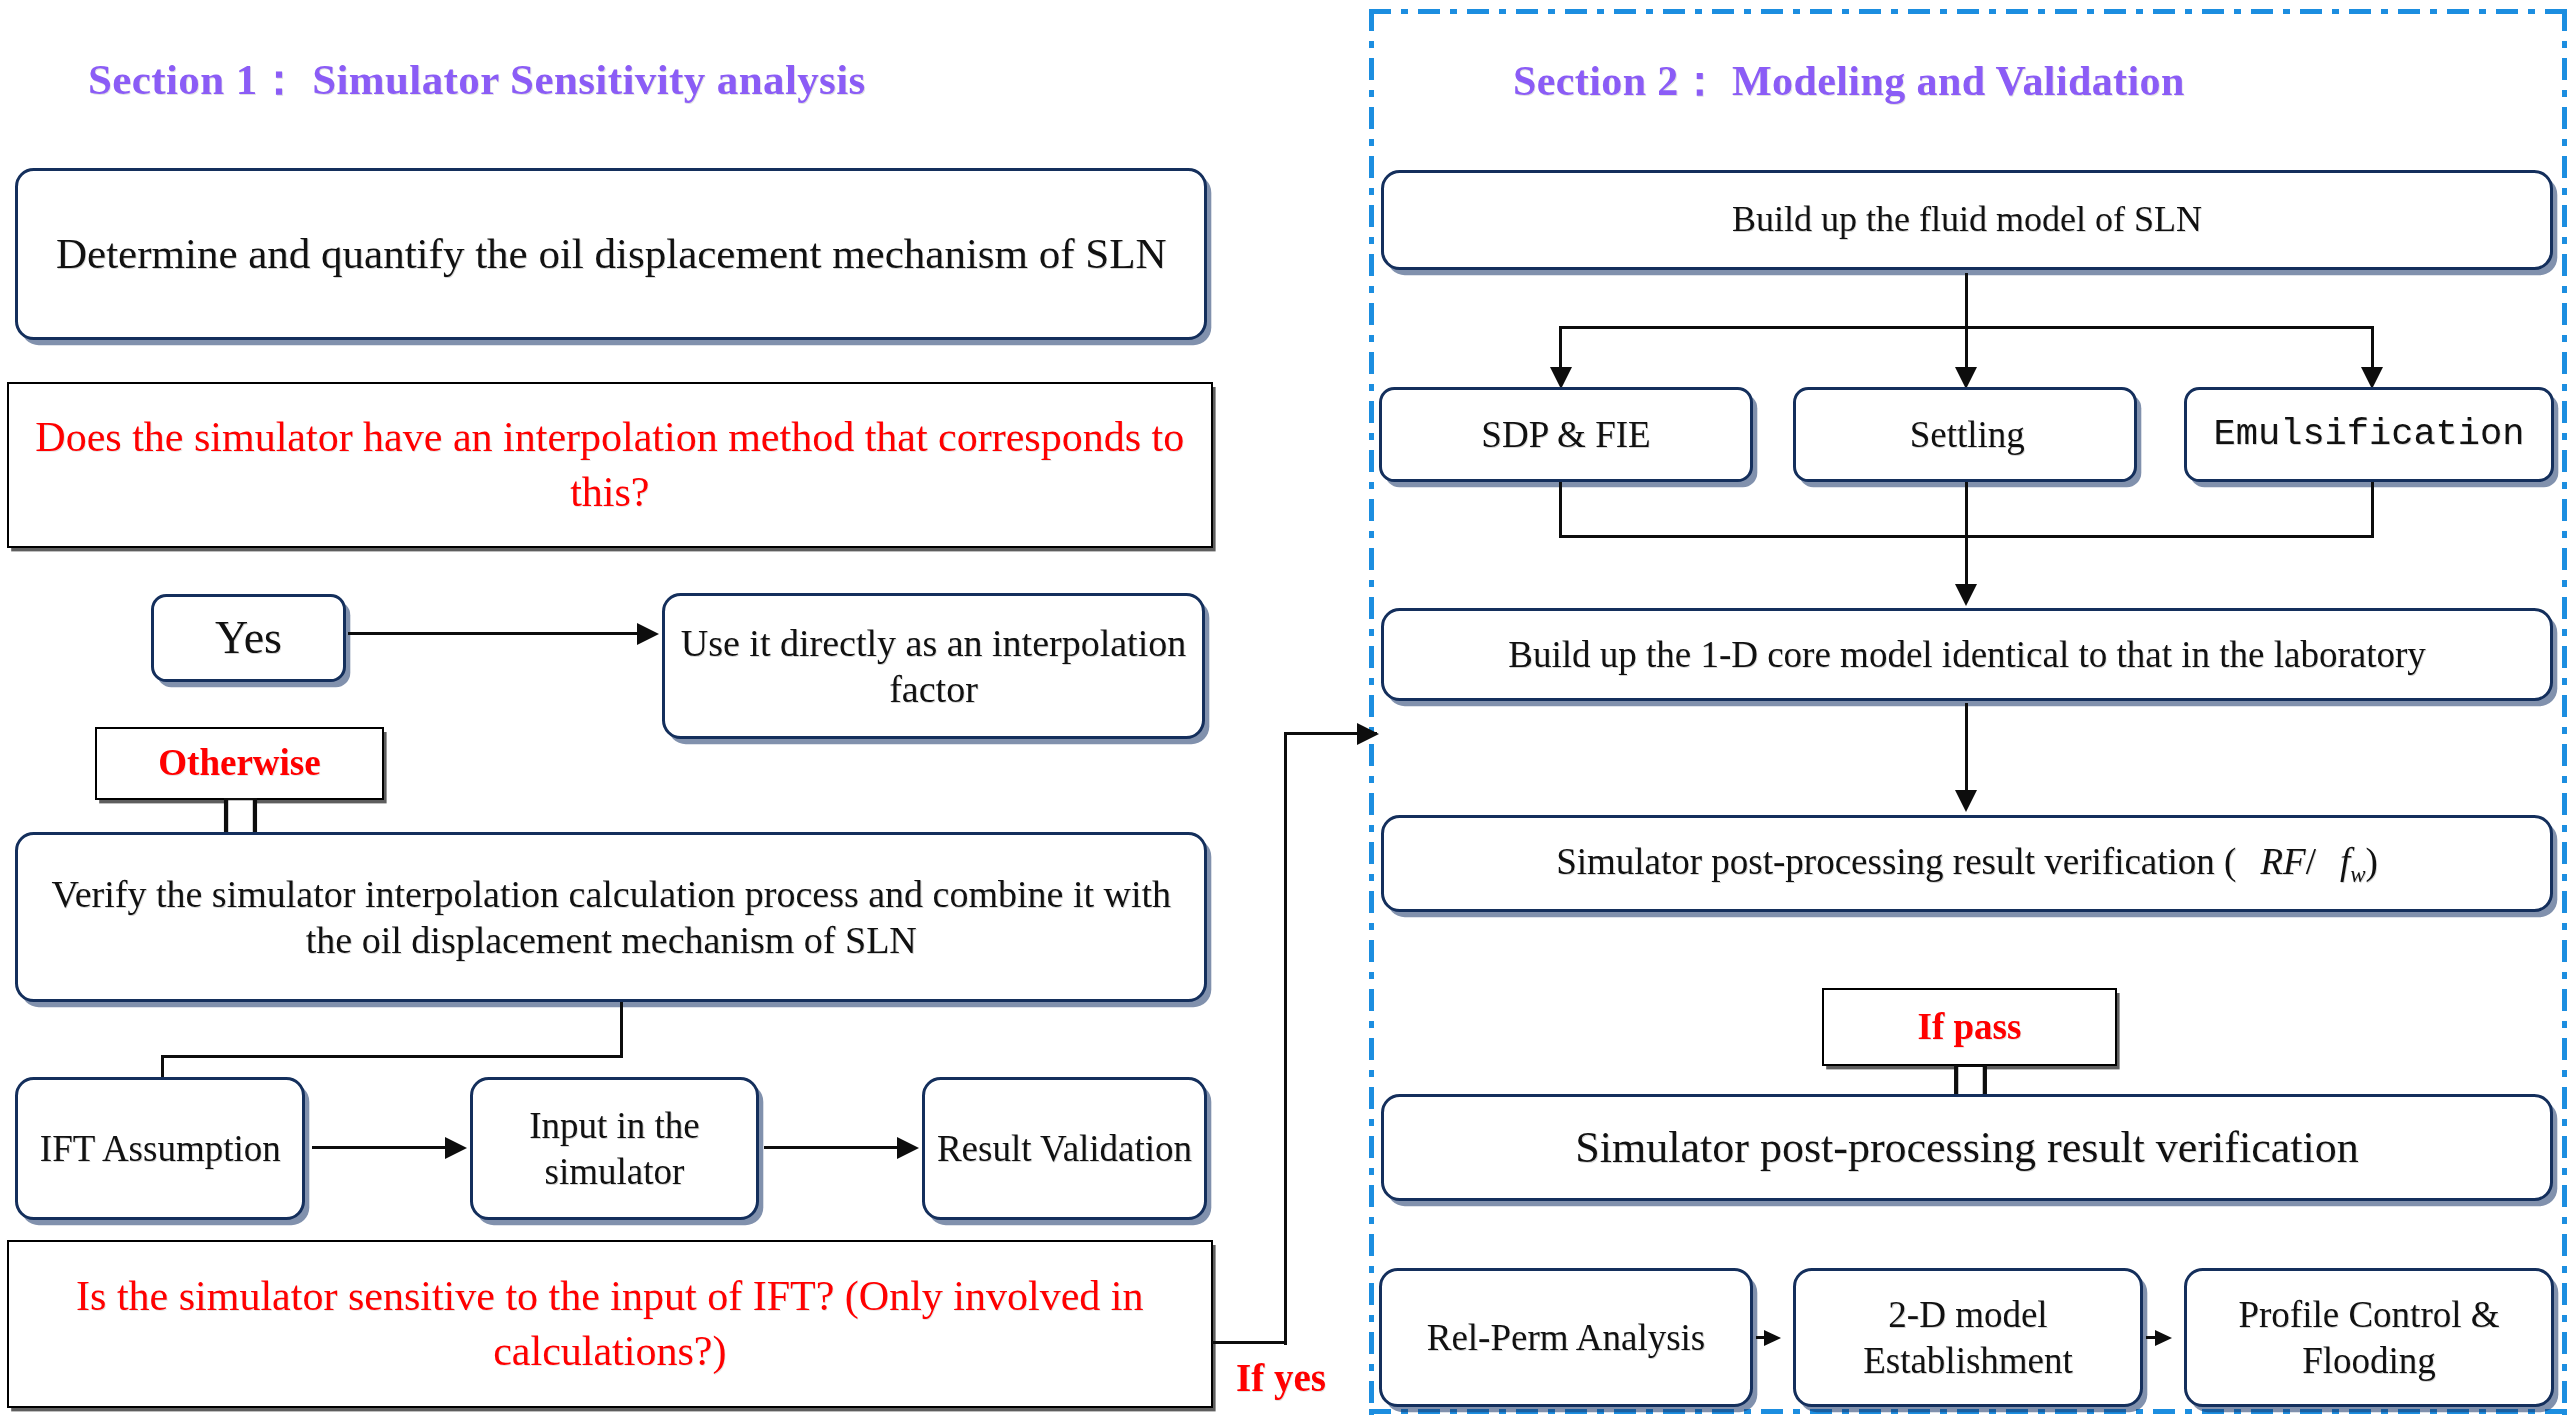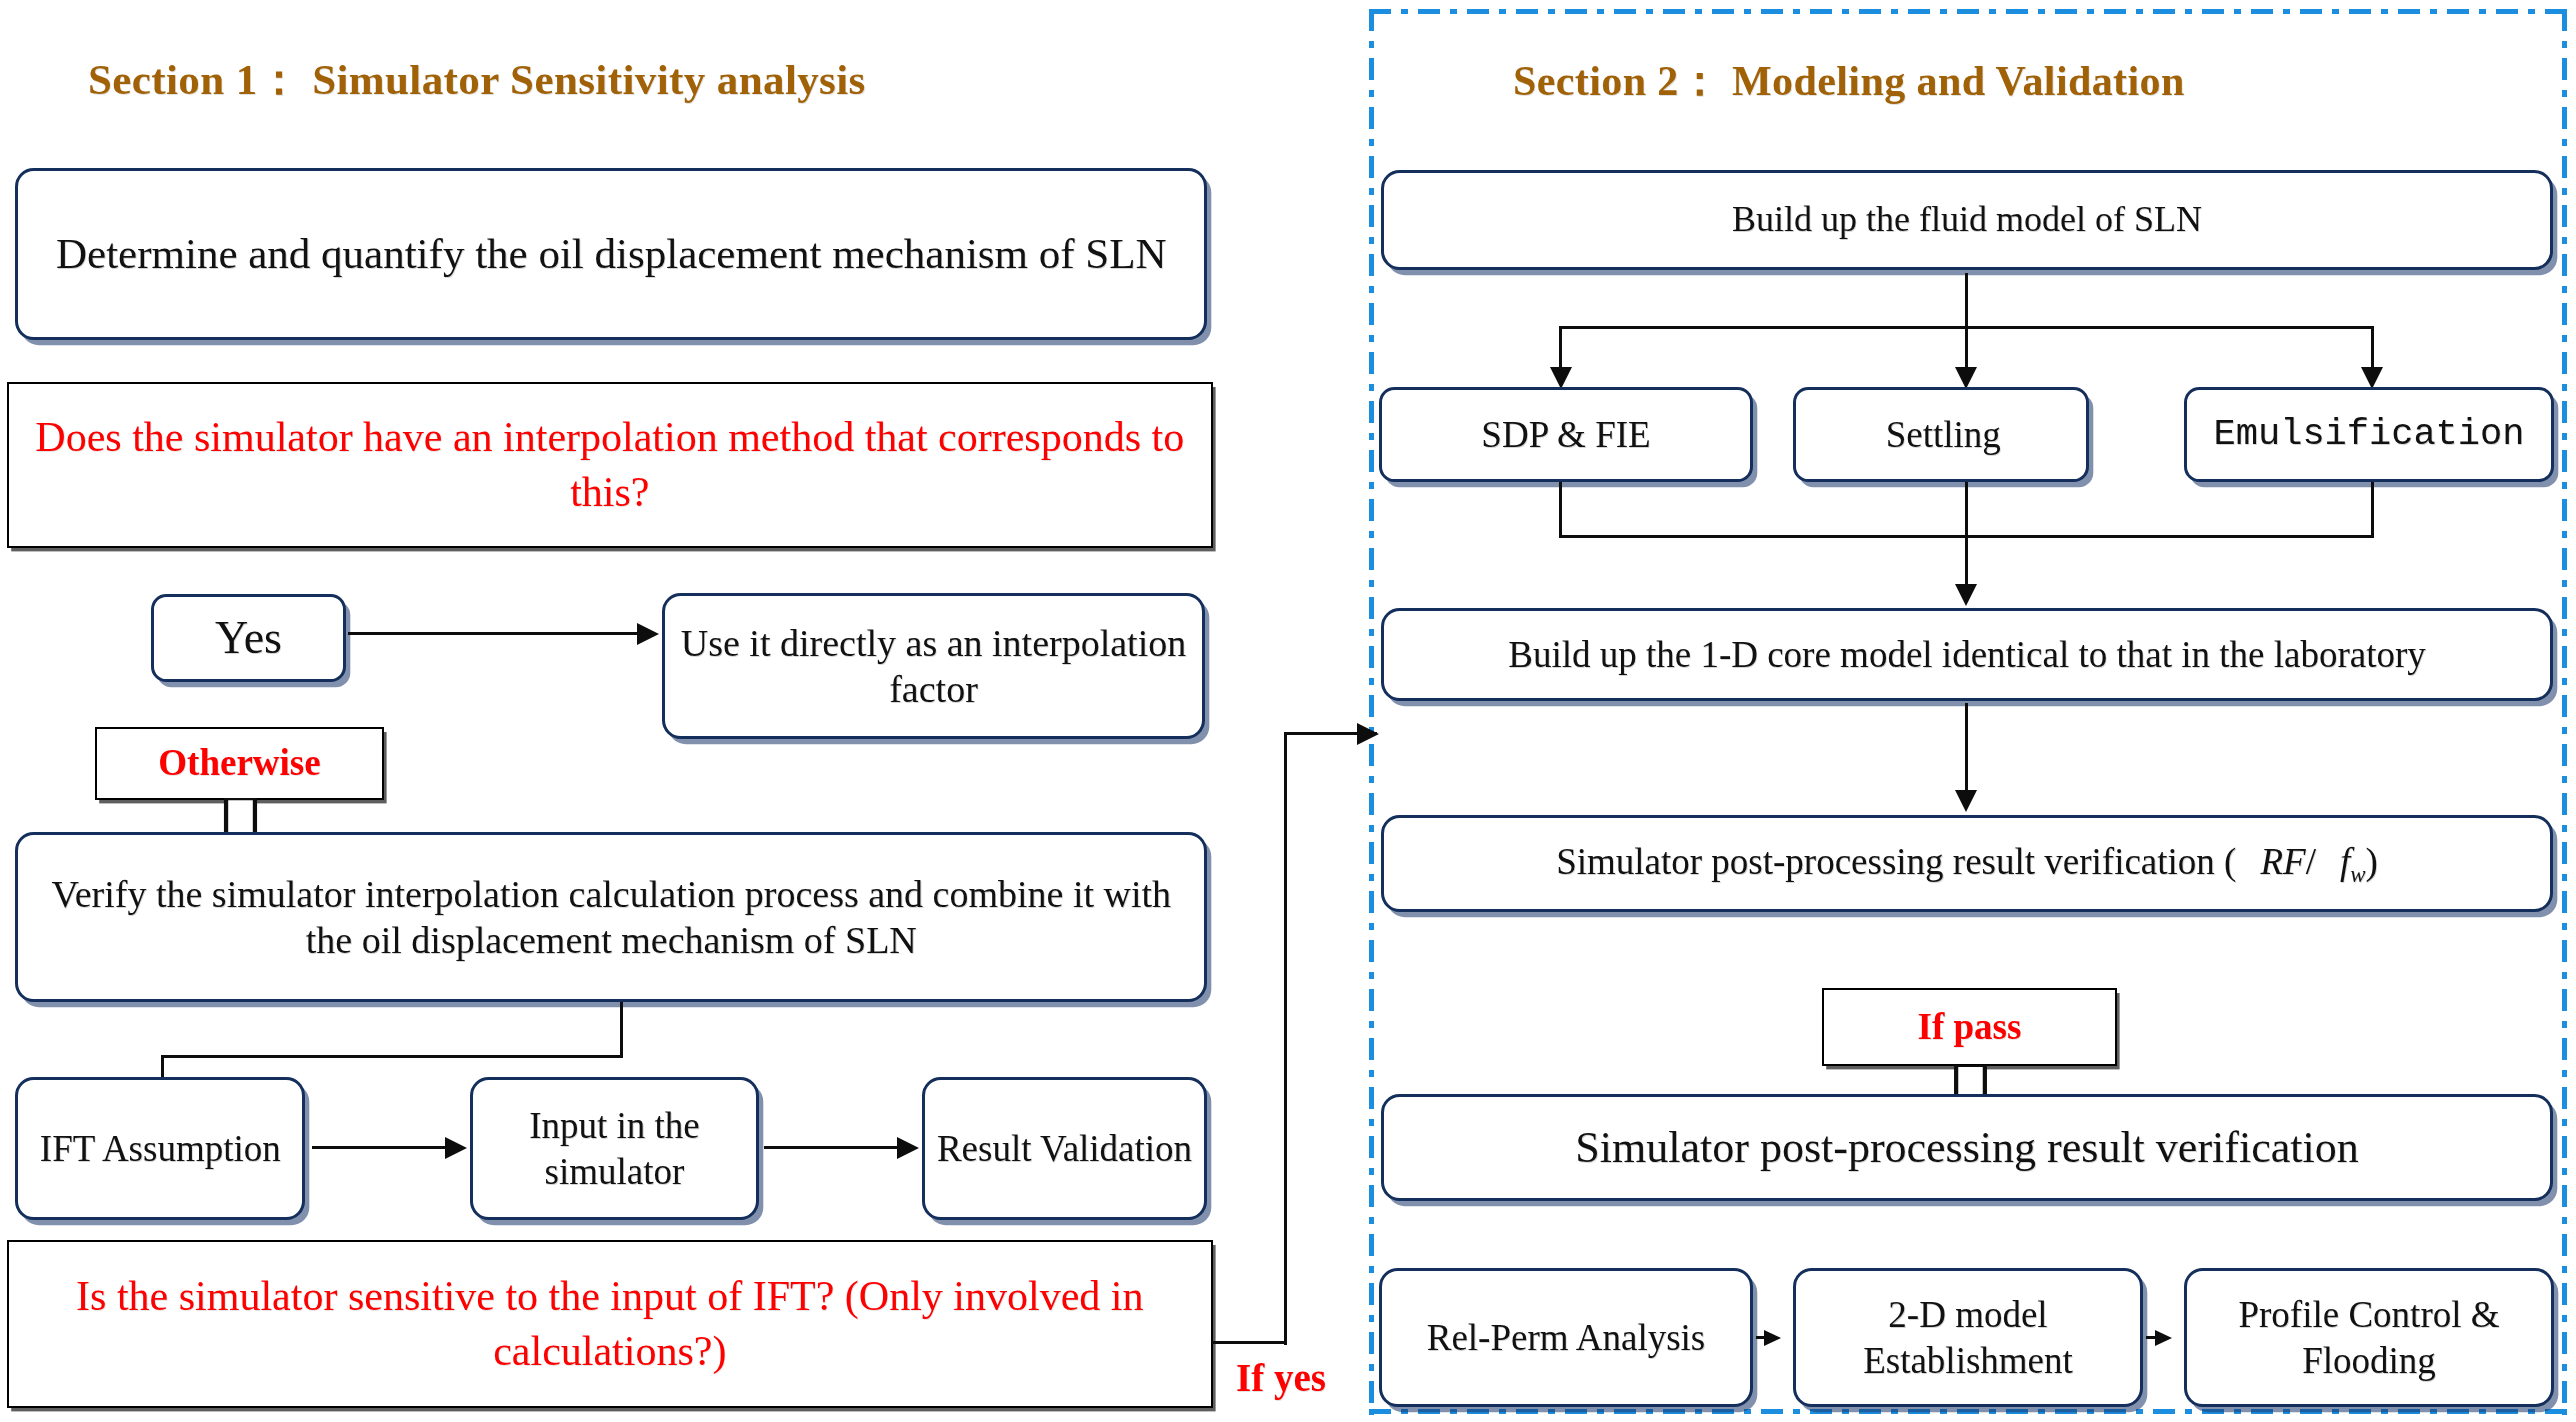--- a/index.html
+++ b/index.html
@@ -12,21 +12,21 @@
     position:relative;
     width:2576px;
     height:1423px;
     background:#ffffff;
     overflow:hidden;
   }
 
   
   .sec-title{
     position:absolute;
-    color:#a16207;
+    color:#8b5cf6;
     font-weight:bold;
     font-family:"Liberation Serif", serif;
     letter-spacing:0.4px;
     white-space:nowrap;
     text-shadow:0.8px 0.8px 0 rgba(170,170,170,.35);
   }
 
   
   .dashpanel{
     position:absolute;
@@ -189,21 +189,21 @@
   <div class="ln v" style="left:1559px; top:326px; height:46px;"></div>
   <div class="arrowhead ar-down" style="left:1550px; top:367px;"></div>
   <div class="ln v" style="left:1965px; top:326px; height:46px;"></div>
   <div class="arrowhead ar-down" style="left:1955px; top:367px;"></div>
   <div class="ln v" style="left:2371px; top:326px; height:46px;"></div>
   <div class="arrowhead ar-down" style="left:2361px; top:367px;"></div>
 
   <div class="rbox" style="left:1379px; top:387px; width:374px; height:95px; font-size:37px; border-radius:15.3px;">
     <span class="t">SDP &amp; FIE</span>
   </div>
-  <div class="rbox" style="left:1793px; top:387px; width:296px; height:95px; font-size:37px; border-radius:15.3px;padding-left:13px;">
+  <div class="rbox" style="left:1793px; top:387px; width:344px; height:95px; font-size:37px; border-radius:15.3px;padding-left:13px;">
     <span class="t">Settling</span>
   </div>
   <div class="rbox" style="left:2184px; top:387px; width:370px; height:95px; font-size:37px; border-radius:15.3px;font-family:Liberation Mono, monospace;">
     <span class="t">Emulsification</span>
   </div>
 
   <div class="ln v" style="left:1559px; top:482px; height:56px;"></div>
   <div class="ln v" style="left:2371px; top:482px; height:56px;"></div>
   <div class="ln h" style="left:1559px; top:535px; width:815px;"></div>
   <div class="ln v" style="left:1965px; top:482px; height:109px;"></div>

